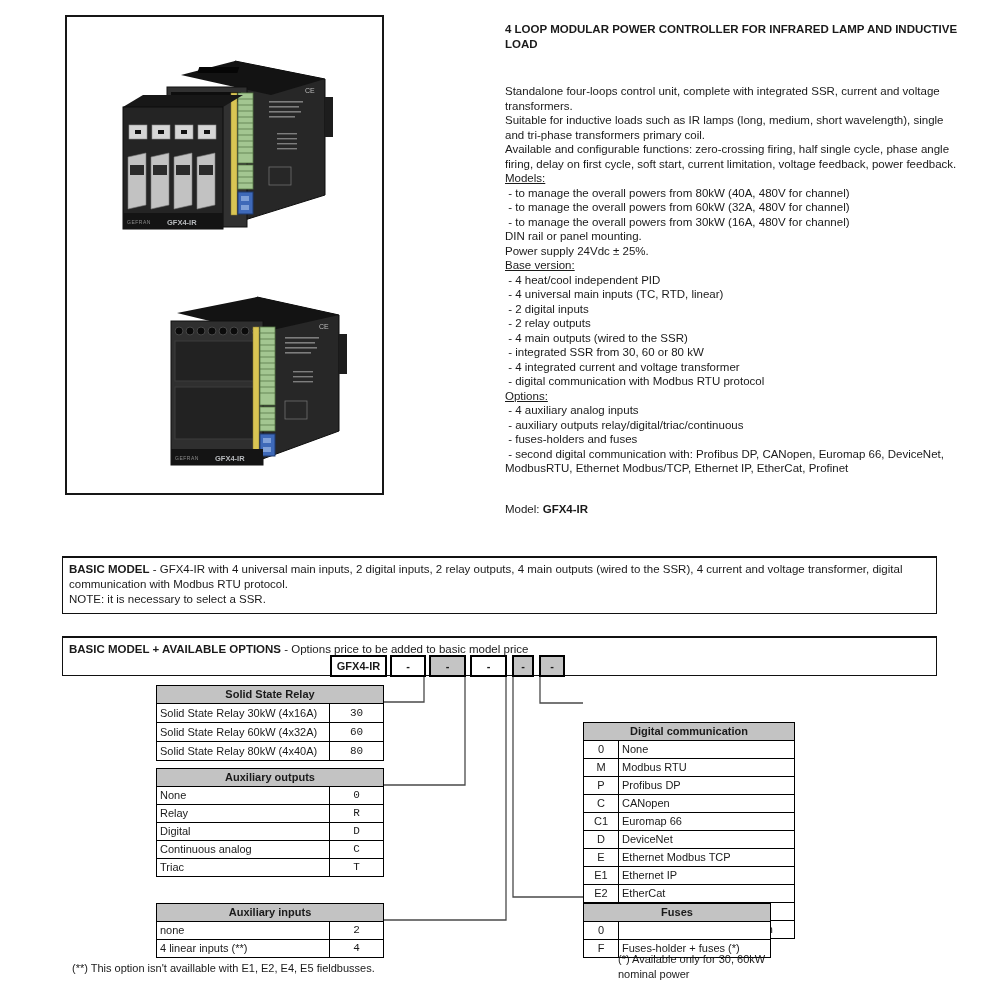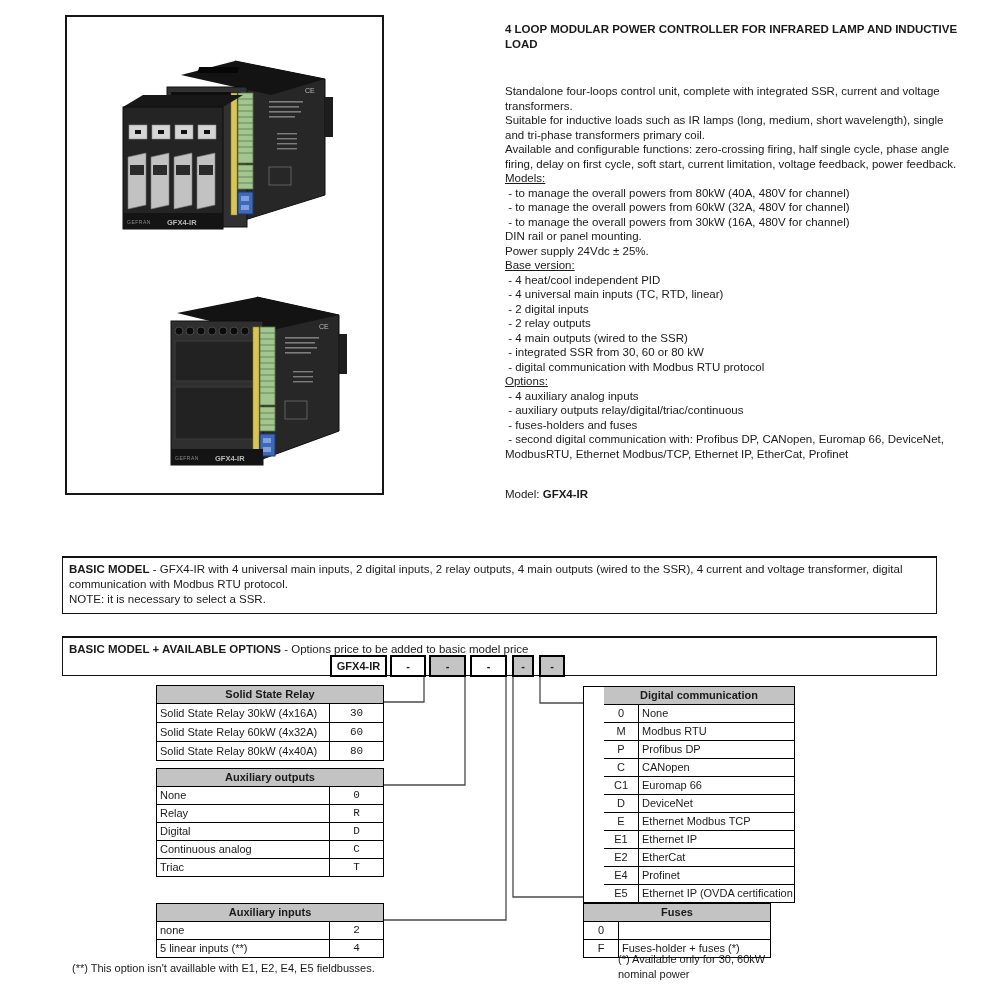--- a/index.html
+++ b/index.html
@@ -47,21 +47,21 @@
   }
   .tbl-row{display:flex;height:17px;line-height:17px;}
   .tbl-row + .tbl-row{border-top:1px solid #000;}
   .tbl.tall .tbl-row{height:18px;line-height:18px;}
   .cell-label{flex:1;padding-left:3px;overflow:hidden;white-space:nowrap;}
   .tbl-left .cell-code{width:53px;border-left:1px solid #000;text-align:center;font-family:Liberation Mono, monospace;}
   .tbl-right .cell-code{width:34px;border-right:1px solid #000;text-align:center;}
   #tbl-ssr{left:156px;top:685px;width:228px;}
   #tbl-auxout{left:156px;top:768px;width:228px;}
   #tbl-auxin{left:156px;top:903px;width:228px;}
-  #tbl-digcom{left:583px;top:686px;width:212px;padding-left:20px;}
+  #tbl-digcom{left:583px;top:722px;width:212px;}
   #tbl-fuses{left:583px;top:903px;width:188px;}
   
   .footnote{position:absolute;font-size:11px;line-height:15px;}
   #fn-fuses{left:618px;top:952px;width:190px;}
   #fn-auxin{left:72px;top:961px;width:400px;}
 </style>
 </head>
 <body>
 
 <div class="page">
@@ -232,20 +232,21 @@
 
     <div class="rc-line rc-underline">Base version:</div>
     <div>
 
     <div class="rc-line"> - 4 heat/cool independent PID</div>
         <div class="rc-line"> - 4 universal main inputs (TC, RTD, linear)</div>
         <div class="rc-line"> - 2 digital inputs</div>
         <div class="rc-line"> - 2 relay outputs</div>
         <div class="rc-line"> - 4 main outputs (wired to the SSR)</div>
         <div class="rc-line"> - integrated SSR from 30, 60 or 80 kW</div>
+        <div class="rc-line"> - 4 integrated current and voltage transformer</div>
         <div class="rc-line"> - digital communication with Modbus RTU protocol</div>
       </div>
 
     <div class="rc-line rc-underline">Options:</div>
     <div>
 
     <div class="rc-line"> - 4 auxiliary analog inputs</div>
         <div class="rc-line"> - auxiliary outputs relay/digital/triac/continuous</div>
         <div class="rc-line"> - fuses-holders and fuses</div>
         <div class="rc-line"> - second digital communication with: Profibus DP, CANopen, Euromap 66, DeviceNet, ModbusRTU, Ethernet Modbus/TCP, Ethernet IP, EtherCat, Profinet</div>
@@ -336,21 +337,21 @@
   <div class="tbl tbl-left" id="tbl-auxin">
     <div class="tbl-header">Auxiliary inputs</div>
     <div>
 
         <div class="tbl-row">
           <div class="cell-label">none</div>
           <div class="cell-code">2</div>
         </div>
 
         <div class="tbl-row">
-          <div class="cell-label">5 linear inputs (**)</div>
+          <div class="cell-label">4 linear inputs (**)</div>
           <div class="cell-code">4</div>
         </div>
       </div>
   </div>
 
   <div class="tbl tbl-right" id="tbl-digcom">
     <div class="tbl-header">Digital communication</div>
     <div>
 
         <div class="tbl-row">

